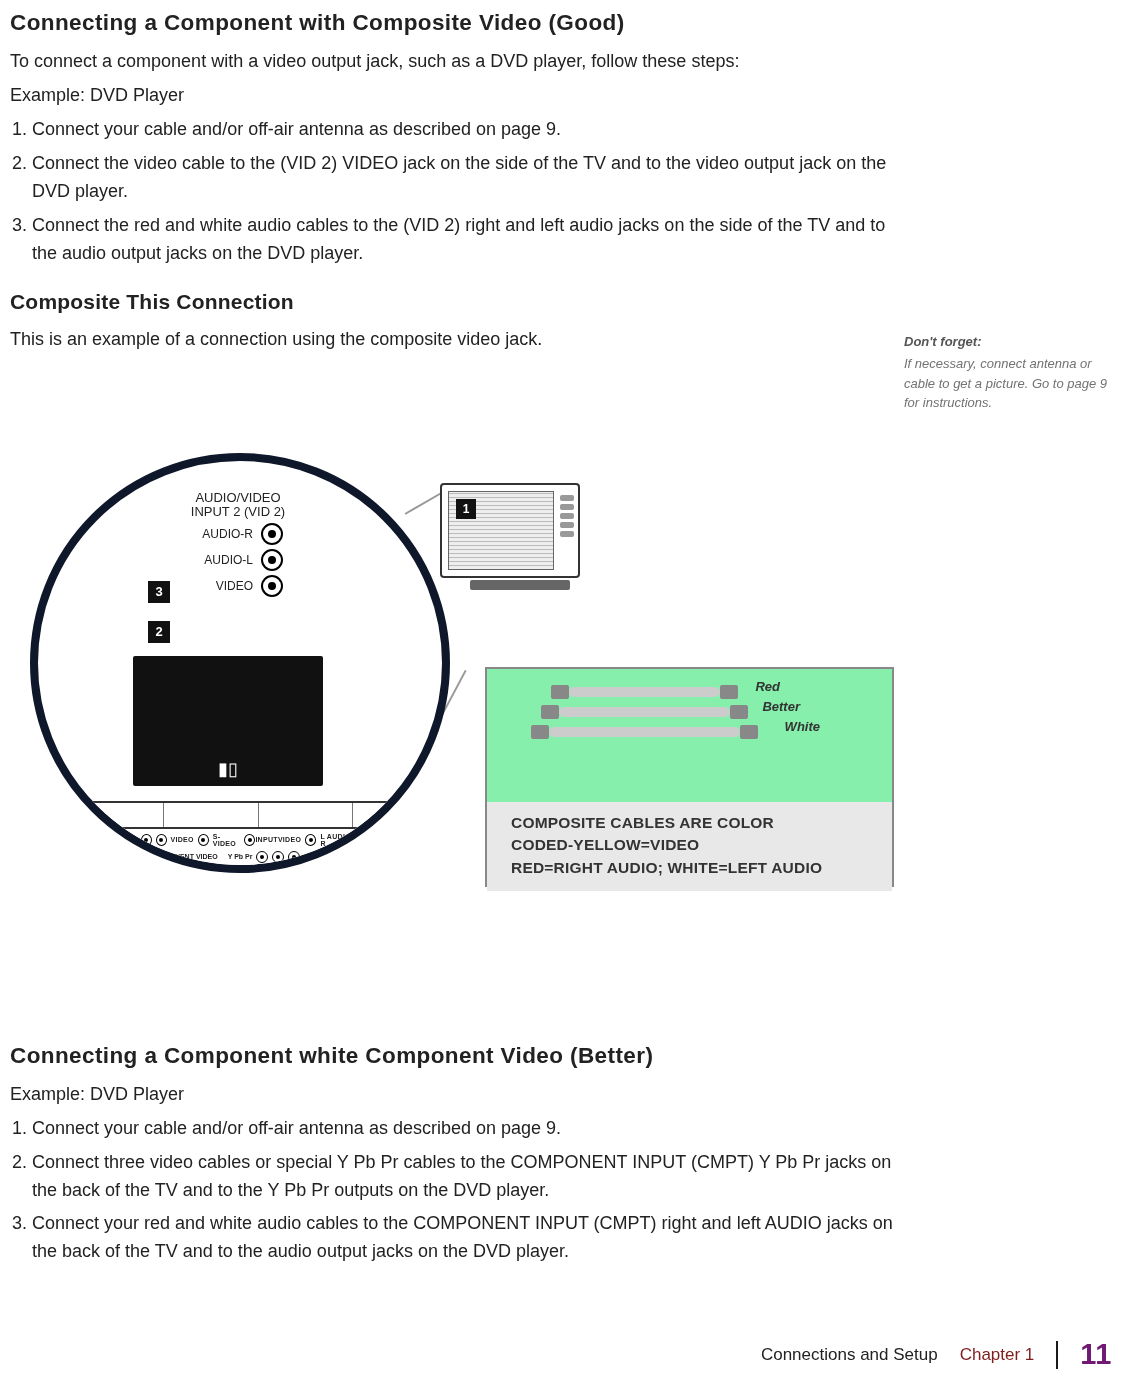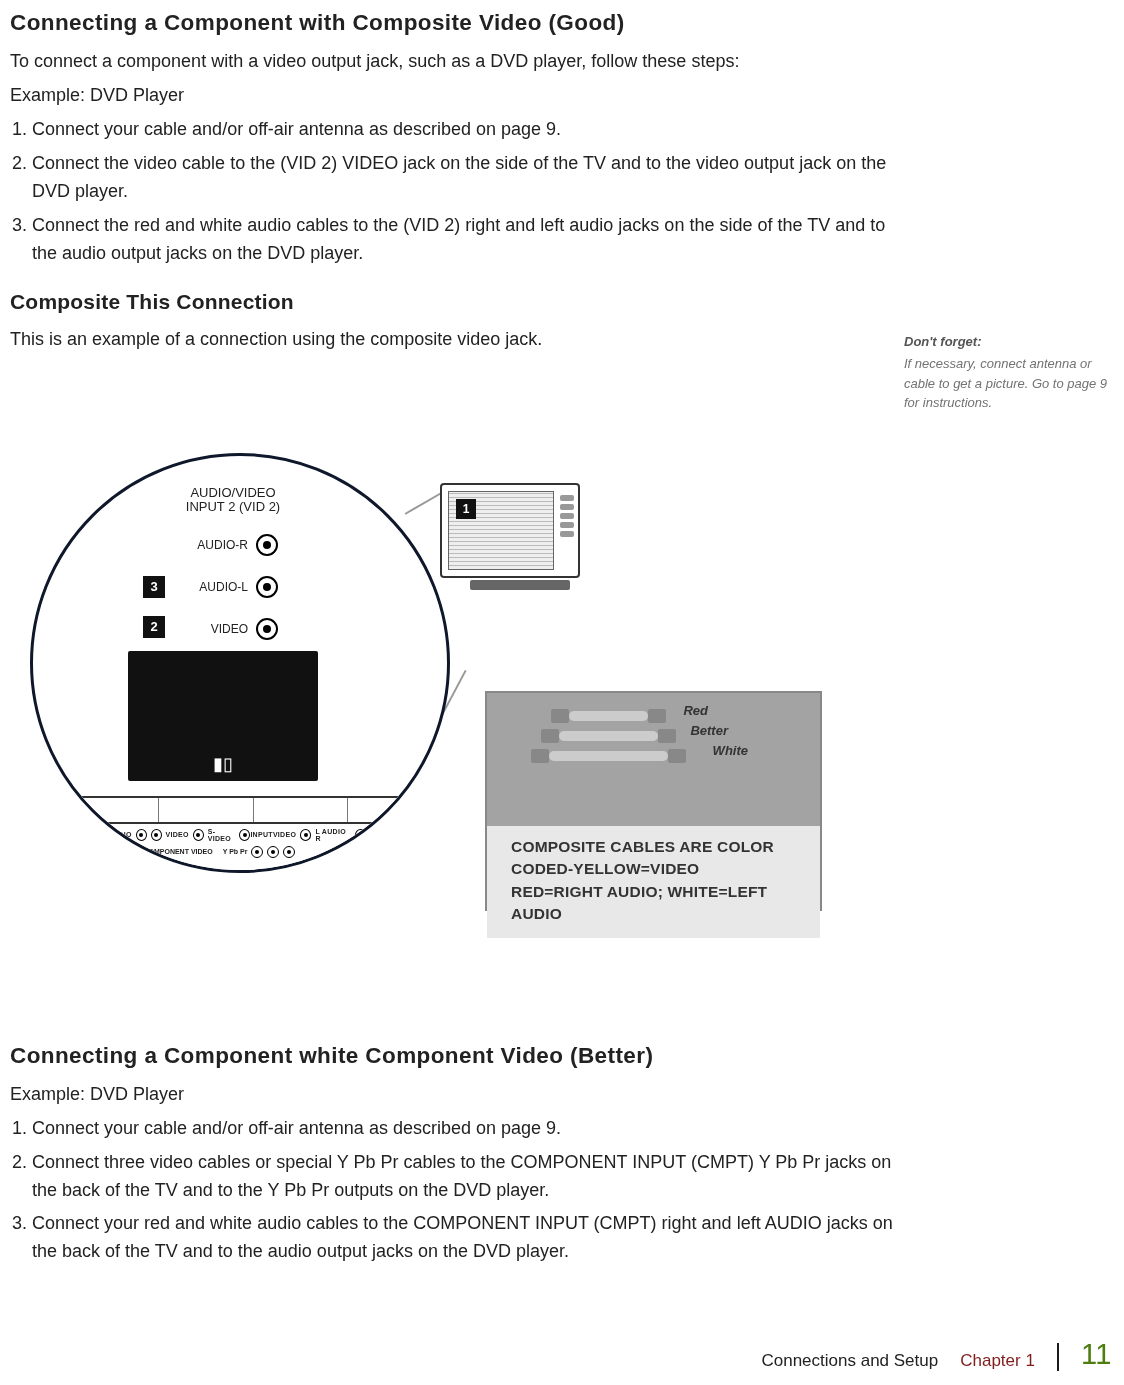--- a/index.html
+++ b/index.html
@@ -57,32 +57,32 @@
     height: 520px;
     margin-top: 10px;
   }
 
   
   .magnifier {
     position: absolute;
     left: 20px; top: 30px;
     width: 420px; height: 420px;
     border-radius: 50%;
-    border: 3px solid #0f172a;
+    border: 8px solid #0f172a;
     background: #fff;
     overflow: hidden;
   }
   .jackpanel {
     position: absolute;
     left: 90px; top: 30px;
     width: 220px;
     text-align: center;
   }
   .jack-title { font-size: 13px; line-height: 1.1; margin-bottom: 4px; }
-  .jack-row { display: flex; align-items: center; justify-content: center; margin: 20px 0; gap: 8px; }
+  .jack-row { display: flex; align-items: center; justify-content: center; margin: 4px 0; gap: 8px; }
   .jack-label { font-size: 12px; width: 60px; text-align: right; }
   .jack {
     width: 22px; height: 22px; border: 2px solid #000; border-radius: 50%;
     position: relative;
   }
   .jack::after {
     content: ""; position: absolute; left: 50%; top: 50%;
     width: 8px; height: 8px; margin: -4px 0 0 -4px;
     border-radius: 50%; background: #000;
   }
@@ -143,23 +143,23 @@
   
   .proj1,.proj2 {
     position:absolute; background:#999;
   }
   .proj1 { left:395px; top:90px; width:44px; height:2px; transform:rotate(-30deg); transform-origin:left center;}
   .proj2 { left:390px; top:370px; width:140px; height:2px; transform:rotate(-62deg); transform-origin:left center;}
 
   
   .legendbox {
     position: absolute;
-    left: 475px; top: 268px;
-    width: 337px; height: 220px;
-    border: 2px solid #888; background: #a3a3a3;
+    left: 475px; top: 244px;
+    width: 409px; height: 220px;
+    border: 2px solid #888; background: #86efac;
   }
   .cables {
     position: relative; height: 125px; margin: 8px 12px 0 12px;
   }
   .cable {
     position: absolute; height: 10px; border-radius: 6px;
     background: #ccc;
   }
   .cable::before, .cable::after {
     content:""; position:absolute; top:-2px; width:18px; height:14px; background:#888; border-radius:2px;
@@ -176,27 +176,27 @@
   .legendtext {
     background: #e8e8e8; padding: 10px 12px 12px 24px;
     font-weight: bold; font-size: 15.5px; color:#333; letter-spacing:0.2px;
     line-height: 1.45;
   }
 
   .section2 { margin-top: 100px; }
 
   .footer {
     position: absolute; bottom: 14px; right: 12px;
-    display: flex; align-items: flex-end; gap: 22px;
+    display: flex; align-items: center; gap: 22px;
     font-size: 17px;
   }
   .footer .sec { color: #222; }
   .footer .chap { color: #7f1d1d; }
   .footer .sep { width: 2px; height: 28px; background: #1a1a1a; }
-  .footer .pg { font-size: 29px; font-weight: 400; color: #4d7c0f; letter-spacing:0.5px;}
+  .footer .pg { font-size: 29px; font-weight: 700; color: #701a75; letter-spacing:0.5px;}
 </style>
 </head>
 <body>
 
 <div class="h1">Connecting a Component with Composite Video (Good)</div>
 <p>To connect a component with a video output jack, such as a DVD player, follow these steps:</p>
 <p>Example: DVD Player</p>
 <ol>
   <li>Connect your cable and/or off-air antenna as described on page 9.</li>
   <li>Connect the video cable to the (VID 2) VIDEO jack on the side of the TV and to the video output jack on the DVD player.</li>

